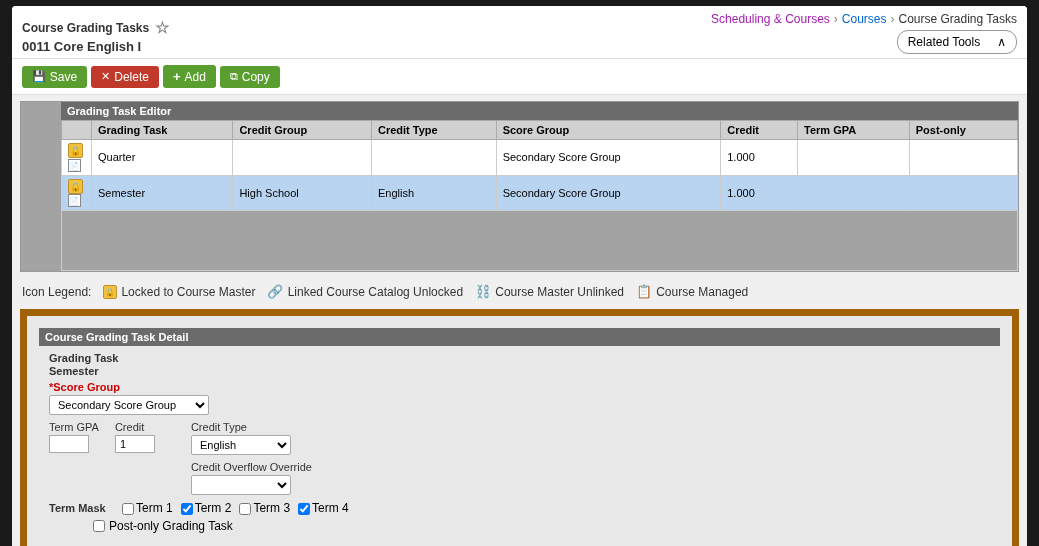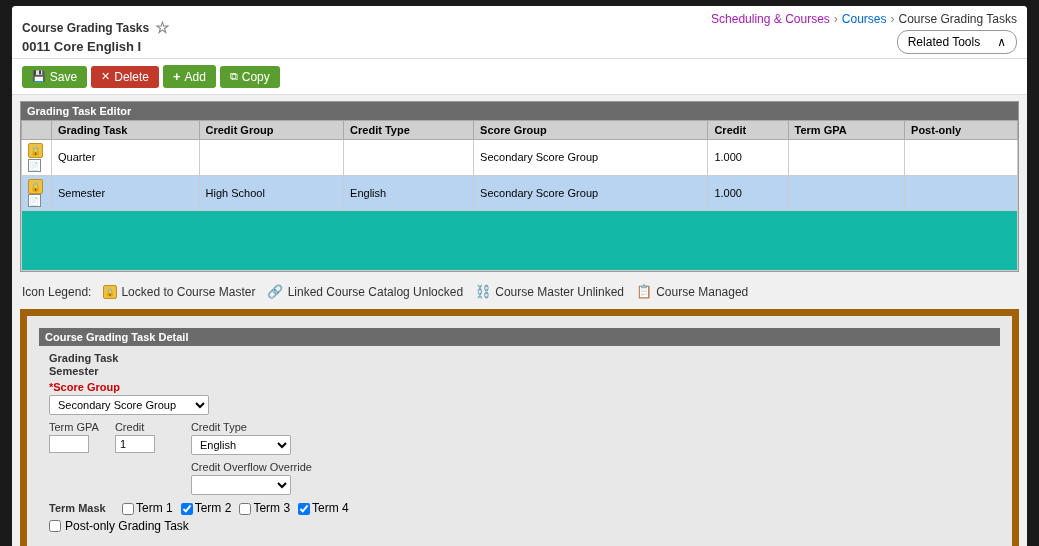--- a/index.html
+++ b/index.html
@@ -16,21 +16,21 @@
     .breadcrumb-last { color: #333; }
     .subtitle { font-size: 13px; color: #333; margin-top: 2px; font-weight: bold; }
     .related-tools-btn { border: 1px solid #999; background: #fff; padding: 4px 10px; border-radius: 11px; cursor: pointer; display: flex; align-items: center; gap: 17px; font-size: 12px; }
     
     
     .toolbar { background: #fff; padding: 6px 10px; border-bottom: 1px solid #ddd; display: flex; gap: 4px; align-items: center; }
     .btn-green { background: #5a9e2f; color: white; border: none; padding: 4px 10px; border-radius: 3px; cursor: pointer; display: flex; align-items: center; gap: 4px; font-size: 12px; }
     .btn-red { background: #c0392b; color: white; border: none; padding: 4px 10px; border-radius: 3px; cursor: pointer; display: flex; align-items: center; gap: 4px; font-size: 12px; }
     
     
-    .table-section { background: #14b8a6; margin: 6px 8px; border: 1px solid #999; }
+    .table-section { background: #a3a3a3; margin: 6px 8px; border: 1px solid #999; padding-left: 40px; }
     .table-header-bar { background: #6b6b6b; color: white; padding: 3px 6px; font-weight: bold; font-size: 11px; }
     table { width: 100%; border-collapse: collapse; }
     table th { background: #d0d0d0; border: 1px solid #aaa; padding: 3px 6px; text-align: left; font-size: 11px; font-weight: bold; white-space: nowrap; }
     table td { border: 1px solid #ccc; padding: 3px 6px; font-size: 11px; }
     .row-normal { background: #fff; }
     .row-selected { background: #b8d4f0; }
     
     
     .icon-legend { padding: 6px 10px; display: flex; align-items: center; gap: 12px; font-size: 11px; color: #333; }
     .legend-item { display: flex; align-items: center; gap: 4px; }
@@ -52,21 +52,21 @@
     
     .score-group-select { width: 160px; }
     .credit-type-select { width: 100px; }
     .credit-overflow-select { width: 100px; }
     
     .term-mask-row { display: flex; align-items: center; gap: 8px; margin-bottom: 4px; }
     .term-mask-label { font-size: 11px; color: #333; font-weight: bold; min-width: 65px; }
     .term-checkbox { display: flex; align-items: flex-end; gap: 2px; font-size: 11px; }
     input[type="checkbox"] { width: 12px; height: 12px; }
     
-    .post-only-row { display: flex; align-items: center; gap: 4px; margin-top: 2px; }
+    .post-only-row { display: flex; align-items: center; gap: 4px; margin-top: 2px; margin-left: 44px; }
     .save-icon { display: inline-block; font-size: 11px; }
     .delete-icon { display: inline-block; font-size: 11px; }
     .add-icon { display: inline-block; font-size: 13px; font-weight: bold; }
     .copy-icon { display: inline-block; font-size: 11px; }
     
     
     .tbl-lock { 
       display: inline-block; 
       width: 15px; height: 15px; 
       background: #f0c040; 

